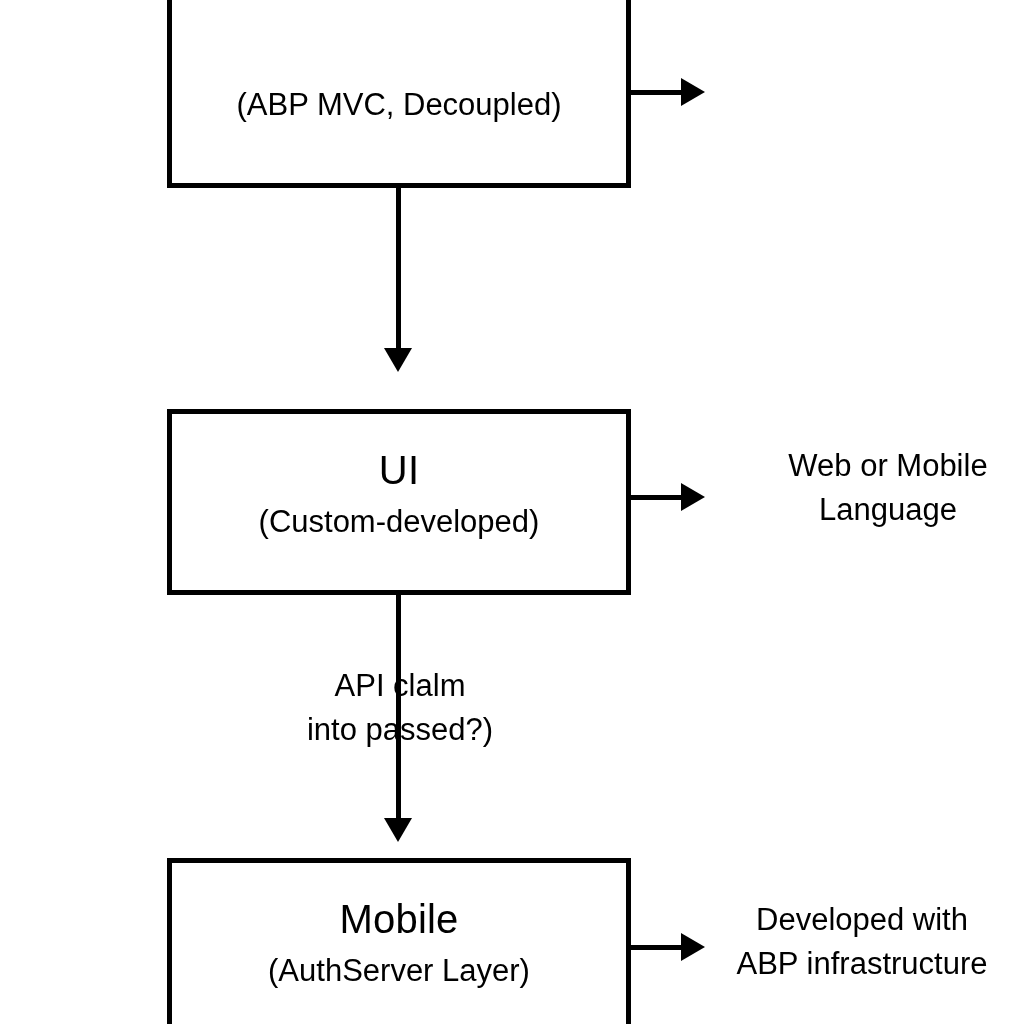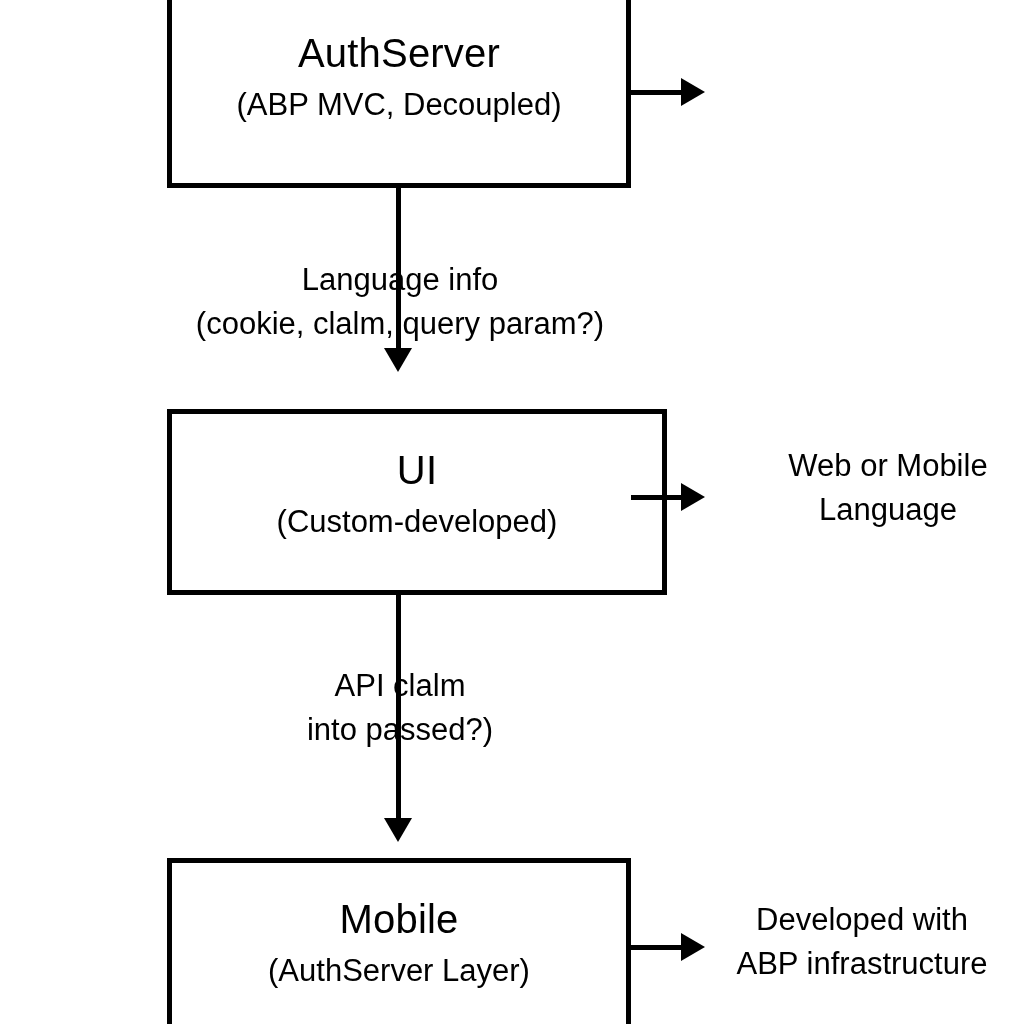--- a/index.html
+++ b/index.html
@@ -50,21 +50,21 @@
     top: -70px;
     width: 464px;
     height: 258px;
     border-top: none;
     justify-content: flex-end;
     padding-bottom: 60px;
   }
   #box-ui {
     left: 167px;
     top: 409px;
-    width: 500px;
+    width: 464px;
     height: 186px;
     padding-bottom: 16px;
   }
   
   #box-apihost {
     left: 167px;
     top: 858px;
     width: 464px;
     height: 230px;
     border-bottom: none;
@@ -153,21 +153,20 @@
   }
   .label .ln { display: block; }
   .it { font-style: italic; }
 </style>
 </head>
 <body>
 
 <div id="diagram">
 
   <div class="node-box" id="box-authserver">
-    <div class="node-title">AuthServer</div>
     <div class="node-sub">(ABP MVC, Decoupled)</div>
   </div>
 
   <div class="node-box" id="box-ui">
     <div class="node-title">UI</div>
     <div class="node-sub">(Custom-developed)</div>
   </div>
 
   <div class="node-box" id="box-apihost">
     <div class="node-title">Mobile</div>
@@ -182,24 +181,20 @@
 
   <div class="h-line" id="hline-1"></div>
   <div class="h-arrow" id="harrow-1"></div>
 
   <div class="h-line" id="hline-2"></div>
   <div class="h-arrow" id="harrow-2"></div>
 
   <div class="h-line" id="hline-3"></div>
   <div class="h-arrow" id="harrow-3"></div>
 
-  <div class="label" id="label-edge-1">
-    <span class="ln">Language info</span>
-    <span class="ln">(cookie, clalm, query param?)</span>
-  </div>
 
   <div class="label" id="label-edge-2">
     <span class="ln">API clalm</span>
     <span class="ln">into passed?)</span>
   </div>
 
 
   <div class="label" id="label-side-2">
     <span class="ln">Web or Mobile</span>
     <span class="ln">Language</span>

